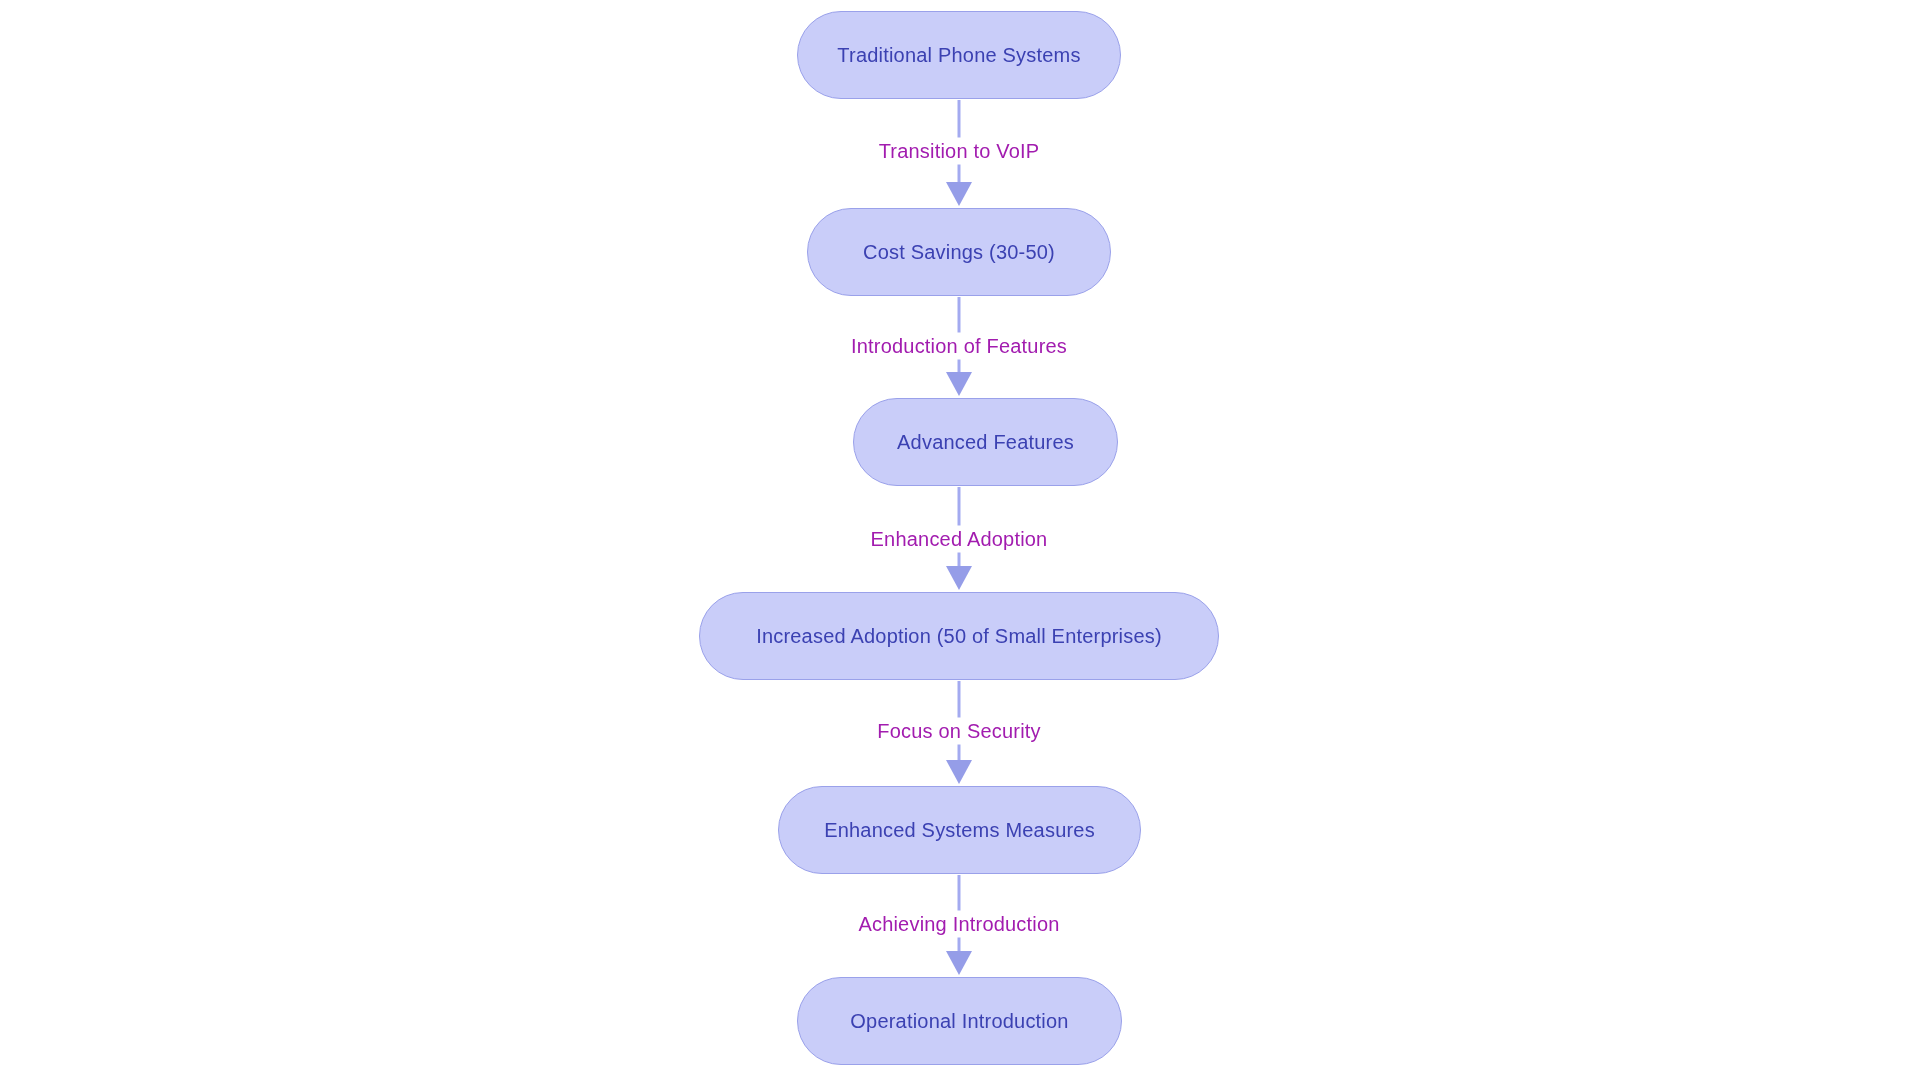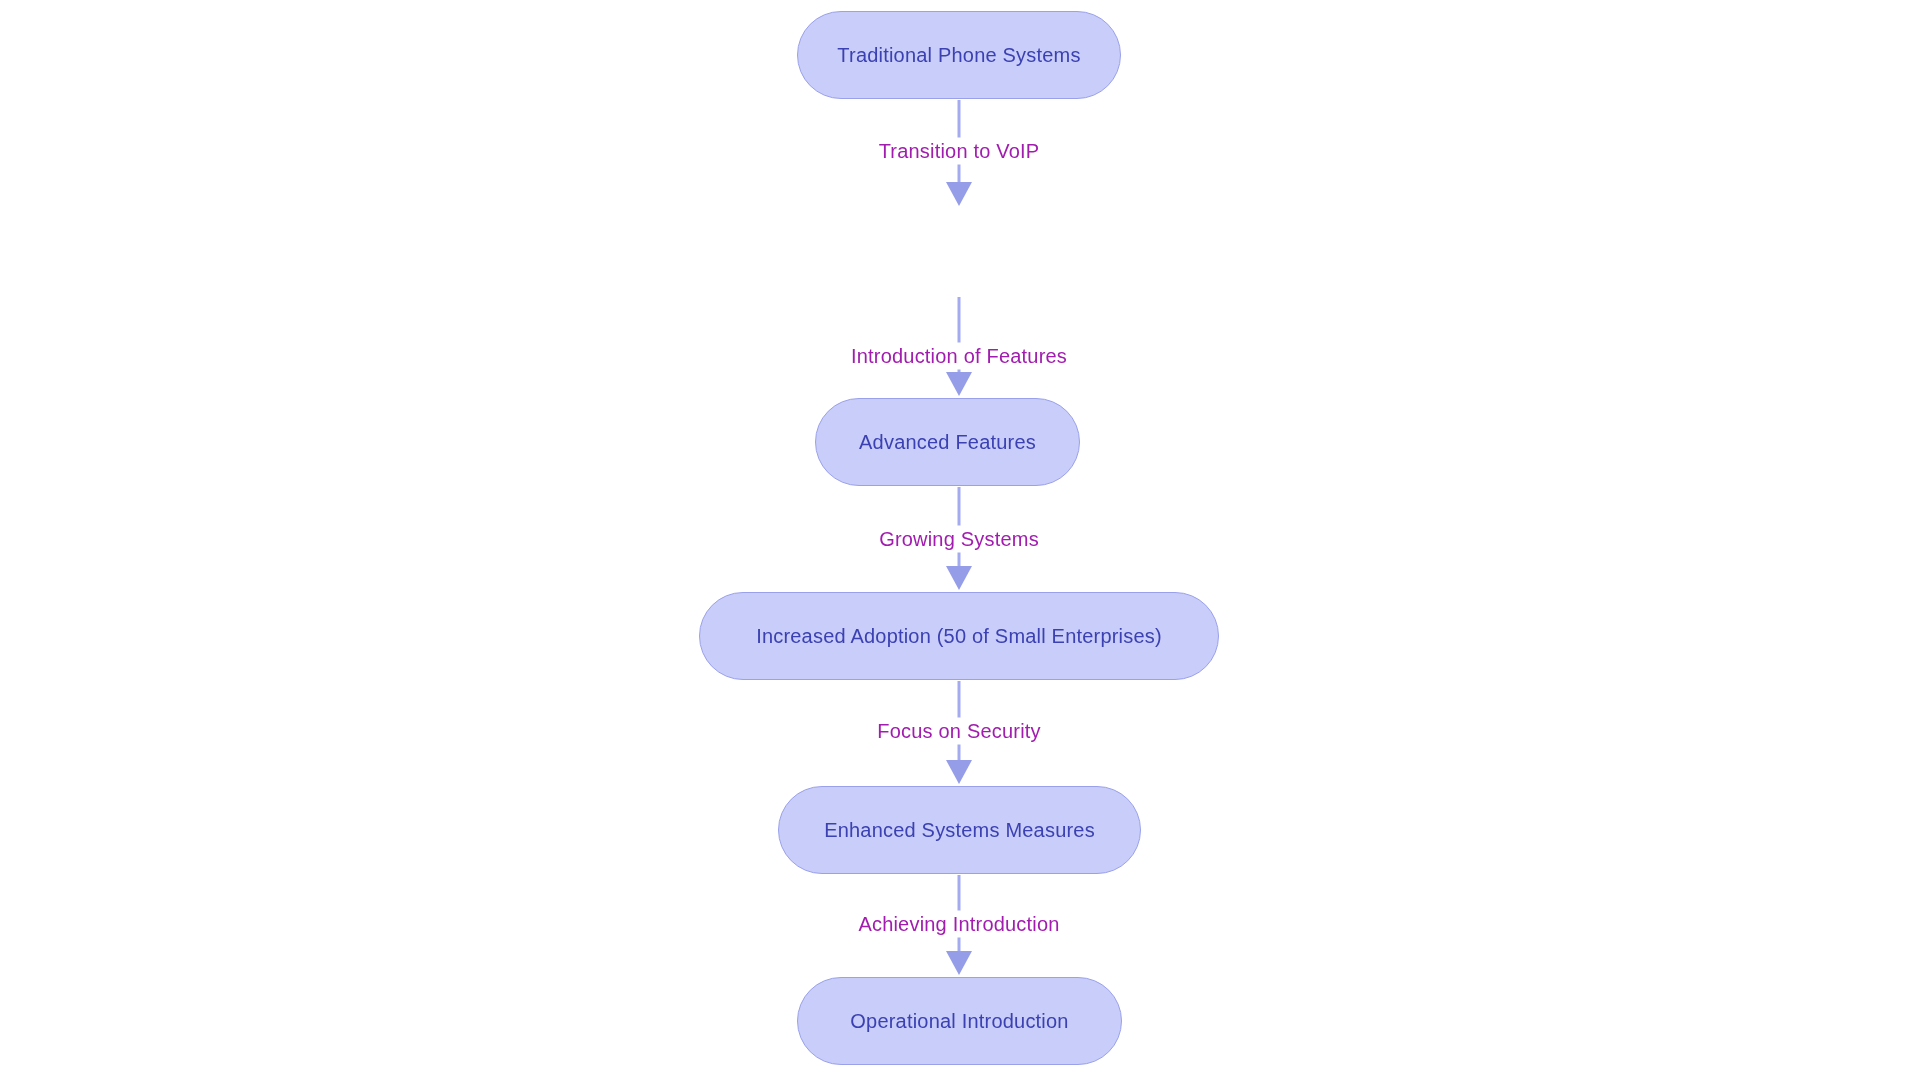--- a/index.html
+++ b/index.html
@@ -55,27 +55,27 @@
     background: #ffffff;
     padding: 2px 8px;
     color: #a21caf;
     font-size: 20px;
     letter-spacing: 0.2px;
     white-space: nowrap;
   }
   
   .n1 { left: 797px; top: 11px;  width: 324px; }
   .n2 { left: 807px; top: 208px; width: 304px; }
-  .n3 { left: 815px; top: 398px; width: 265px; align-items: center; }
+  .n3 { left: 853px; top: 398px; width: 265px; align-items: center; }
   .n4 { left: 699px; top: 592px; width: 520px; }
   .n5 { left: 778px; top: 786px; width: 363px; }
   .n6 { left: 797px; top: 977px; width: 325px; }
   
   .l1 { left: 959px; top: 151px; }
-  .l2 { left: 959px; top: 346px; margin-top: 10px; }
+  .l2 { left: 959px; top: 346px; }
   .l3 { left: 959px; top: 539px; }
   .l4 { left: 959px; top: 731px; }
   .l5 { left: 959px; top: 924px; }
 </style>
 </head>
 <body>
 
 <div class="canvas">
 
   <svg class="edges-svg" viewBox="0 0 1920 1083" xmlns="http://www.w3.org/2000/svg">
@@ -94,28 +94,31 @@
     <line class="edge-line" x1="959" y1="875" x2="959" y2="957"></line>
     <polygon class="edge-arrowhead" points="959,975 946,951 972,951"></polygon>
   </svg>
 
   <div class="flow-node n1">
     <span>Traditional Phone Systems</span>
   </div>
 
   <div class="edge-label l1">Transition to VoIP</div>
 
+  <div class="flow-node n2">
+    <span>Cost Savings (30-50)</span>
+  </div>
 
   <div class="edge-label l2">Introduction of Features</div>
 
   <div class="flow-node n3">
     <span>Advanced Features</span>
   </div>
 
-  <div class="edge-label l3">Growing Systems</div>
+  <div class="edge-label l3">Enhanced Adoption</div>
 
   <div class="flow-node n4">
     <span>Increased Adoption (50 of Small Enterprises)</span>
   </div>
 
   <div class="edge-label l4">Focus on Security</div>
 
   <div class="flow-node n5">
     <span>Enhanced Systems Measures</span>
   </div>

